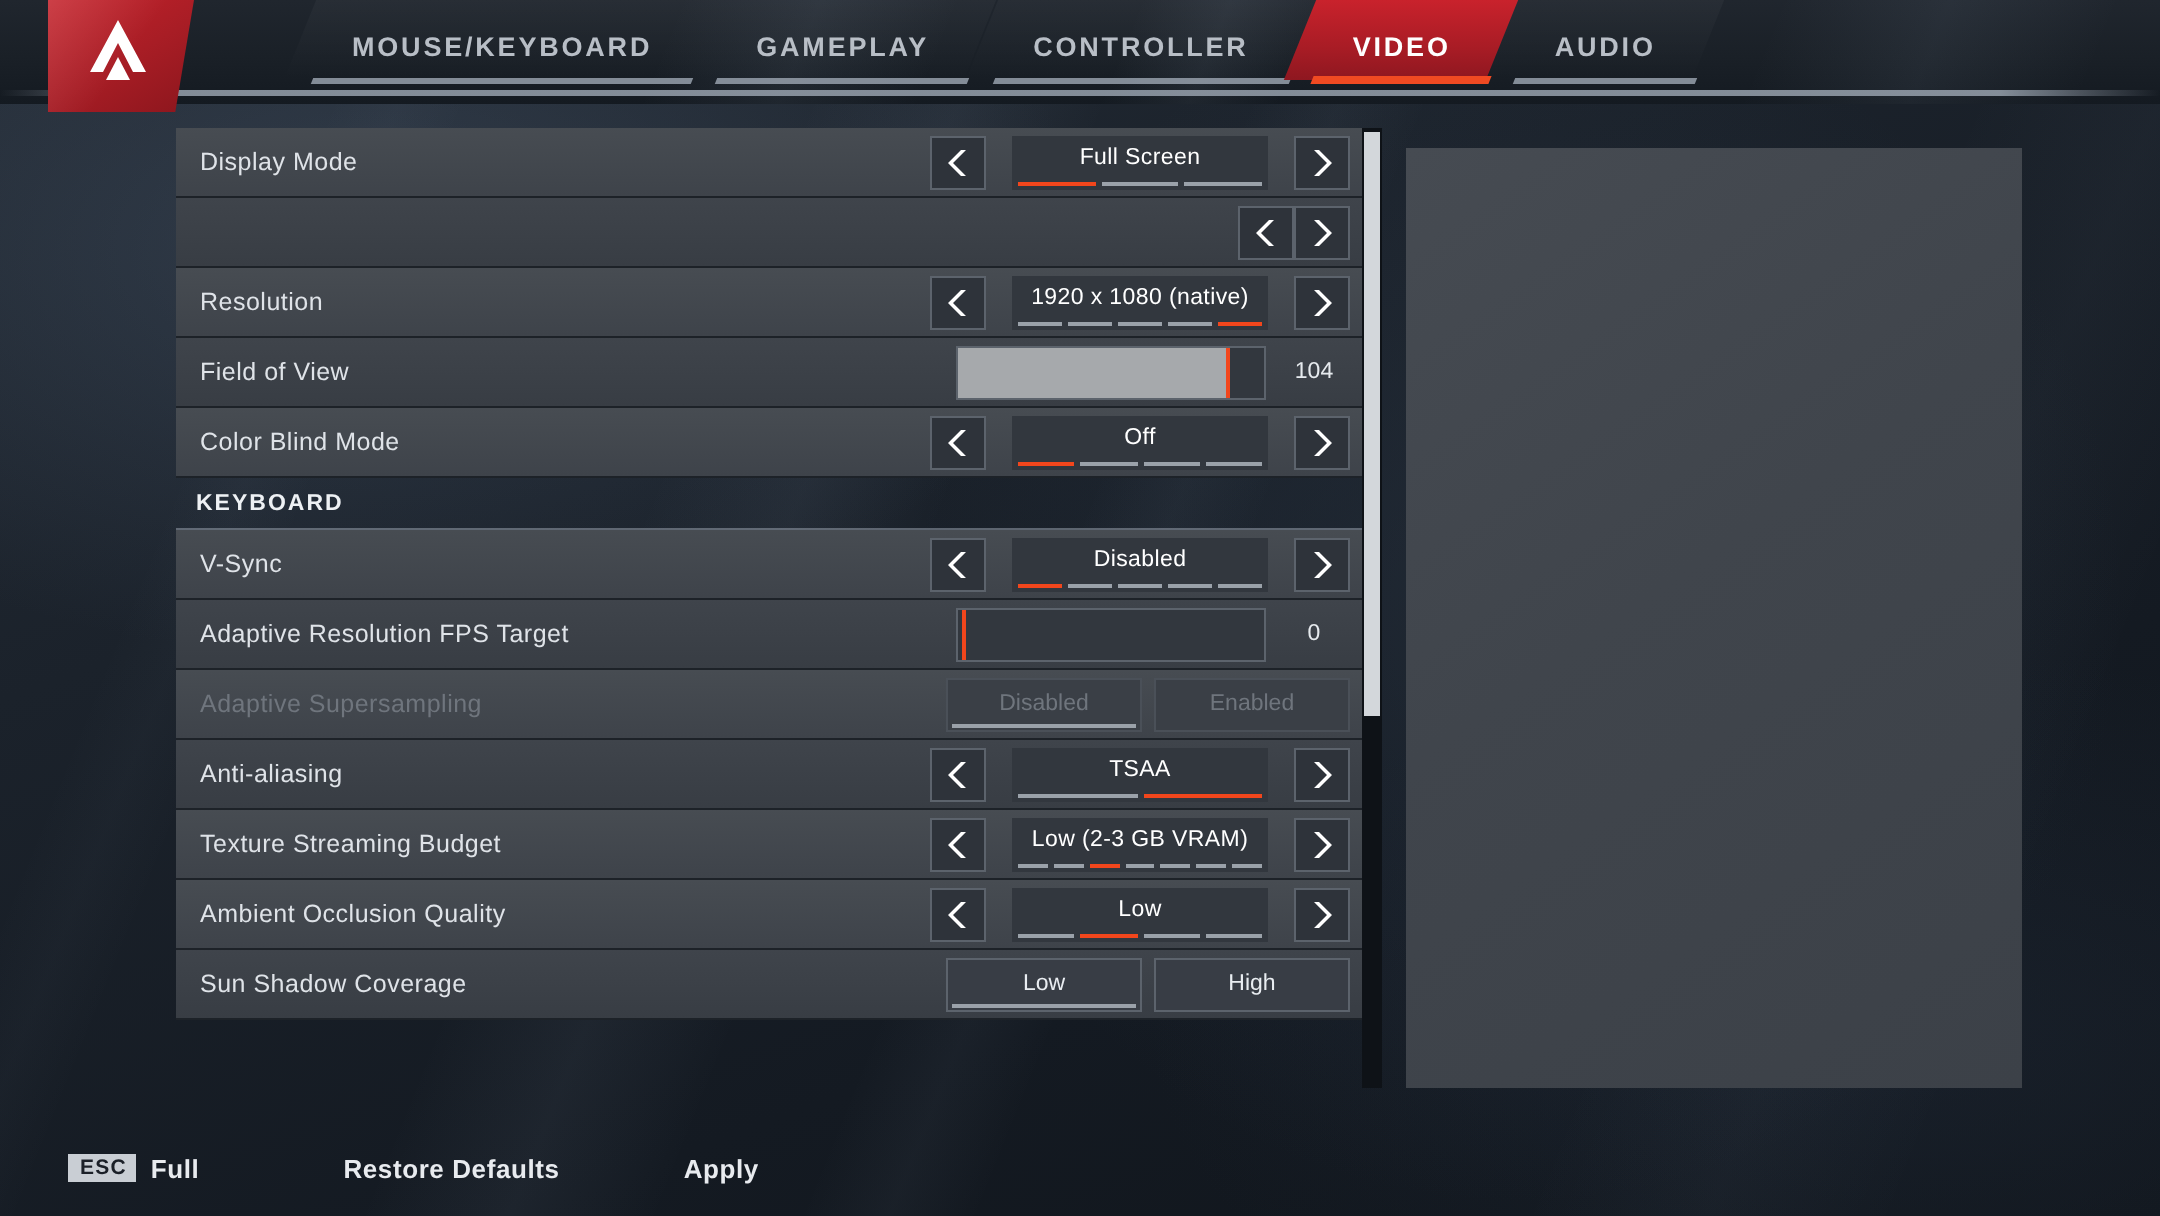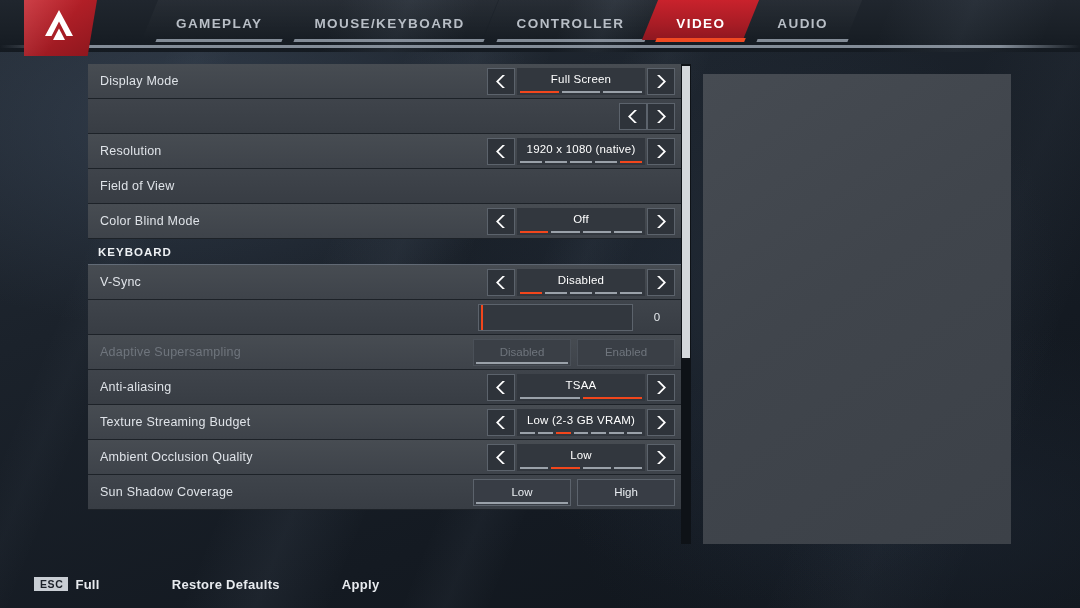--- a/index.html
+++ b/index.html
@@ -175,21 +175,21 @@
     display: flex; align-items: center; justify-content: center;
     cursor: pointer;
     flex: none;
   }
   .arrow-btn svg { display: block; }
 
   .value-box {
     position: relative;
     width: 128px; height: 27px;
     background: #32373e;
-    margin: 0 2px;
+    margin: 0 13px;
     display: flex;
     align-items: center;
     justify-content: center;
     flex: none;
   }
   .value-text {
     font-size: 11.5px;
     color: #ffffff;
     letter-spacing: 0.2px;
     white-space: nowrap;
@@ -325,26 +325,26 @@
   <div class="bg-streak s4"></div>
 
   <div class="topbar">
     <div class="topbar-sheen" style="left:330px;width:140px;"></div>
     <div class="topbar-sheen" style="left:560px;width:90px;"></div>
     <div class="topbar-sheen" style="left:880px;width:170px;"></div>
     <div class="topbar-underline"></div>
     <div class="tabs" id="tabs-container">
         <div class="tab">
           <div class="tab-skew"></div>
-          <span class="tab-label">GAMEPLAY</span>
+          <span class="tab-label">MOUSE/KEYBOARD</span>
           <div class="tab-underline"></div>
         </div>
         <div class="tab">
           <div class="tab-skew"></div>
-          <span class="tab-label">MOUSE/KEYBOARD</span>
+          <span class="tab-label">GAMEPLAY</span>
           <div class="tab-underline"></div>
         </div>
         <div class="tab">
           <div class="tab-skew"></div>
           <span class="tab-label">CONTROLLER</span>
           <div class="tab-underline"></div>
         </div>
         <div class="tab active">
           <div class="tab-skew"></div>
           <span class="tab-label">VIDEO</span>
@@ -424,20 +424,29 @@
             </div>
             <div class="arrow-btn">
               <svg width="12" height="15" viewBox="0 0 12 15">
                 <path d="M2 1 L8.5 7.5 L2 14 L4.5 14 L11 7.5 L4.5 1 Z" fill="#ffffff"></path>
               </svg>
             </div>
           </div>
         </div>
         <div class="row alt">
           <div class="row-label">Field of View</div>
+          <div class="control">
+            <div class="slider-box">
+              <div class="slider-fill" style="width: 88%;"></div>
+              <div class="slider-handle" style="left: calc(88% - 1px);"></div>
+            </div>
+            <div class="numeric-box">
+              <span class="numeric-text">104</span>
+            </div>
+          </div>
         </div>
         <div class="row">
           <div class="row-label">Color Blind Mode</div>
           <div class="control">
             <div class="arrow-btn">
               <svg width="12" height="15" viewBox="0 0 12 15">
                 <path d="M10 1 L3.5 7.5 L10 14 L7.5 14 L1 7.5 L7.5 1 Z" fill="#ffffff"></path>
               </svg>
             </div>
             <div class="value-box">
@@ -478,20 +487,21 @@
               </div>
             </div>
             <div class="arrow-btn">
               <svg width="12" height="15" viewBox="0 0 12 15">
                 <path d="M2 1 L8.5 7.5 L2 14 L4.5 14 L11 7.5 L4.5 1 Z" fill="#ffffff"></path>
               </svg>
             </div>
           </div>
         </div>
         <div class="row alt">
+          <div class="row-label">Adaptive Resolution FPS Target</div>
           <div class="control">
             <div class="slider-box">
               <div class="slider-fill" style="width: 0%;"></div>
               <div class="slider-handle" style="left: 2px;"></div>
             </div>
             <div class="numeric-box">
               <span class="numeric-text">0</span>
             </div>
           </div>
         </div>

